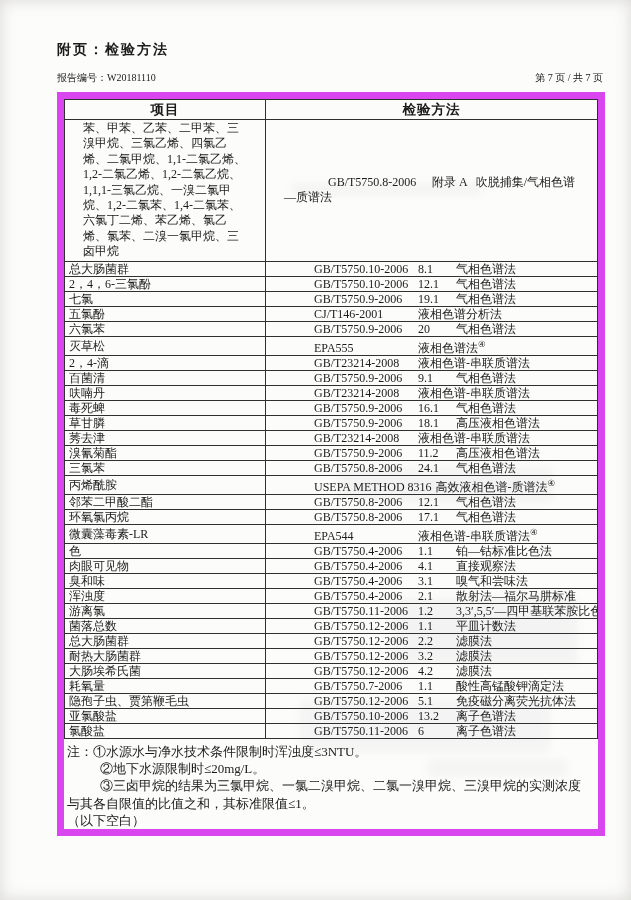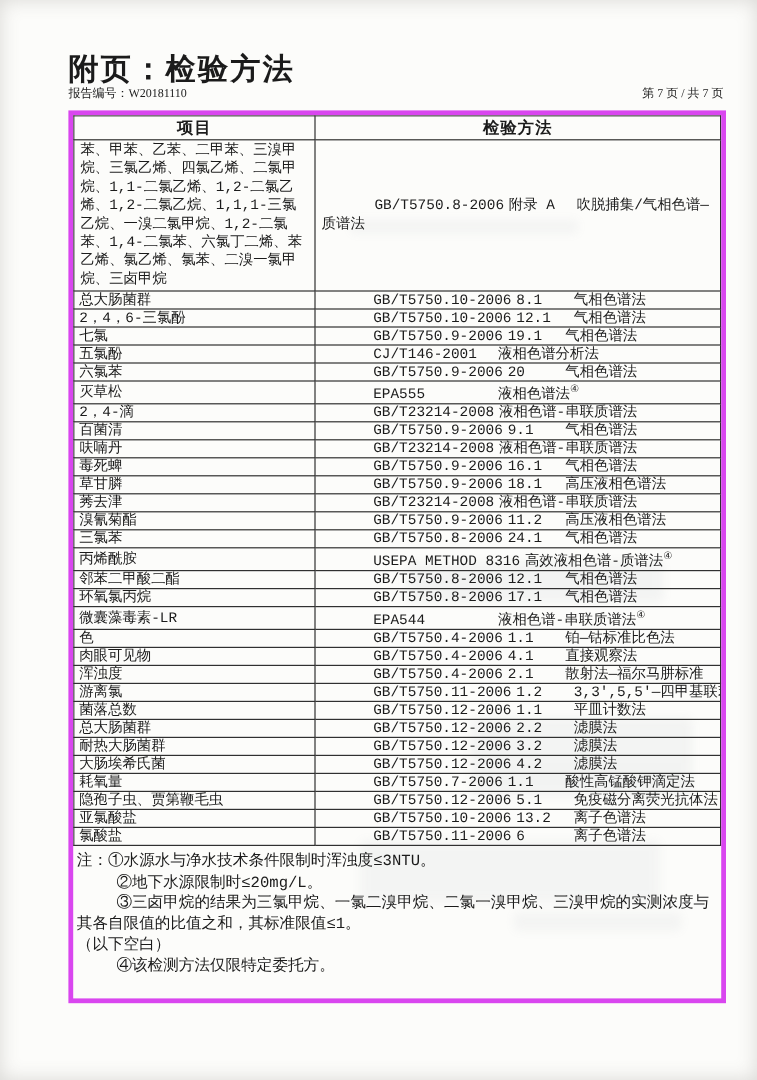--- a/index.html
+++ b/index.html
@@ -19,50 +19,49 @@
   
   .ghost { position:absolute; background:#8e96a0; filter:blur(4px); border-radius:4px; z-index:0; }
   .g1 { left:292px; top:183px; width:190px; height:12px; opacity:.07; }
   .g2 { left:338px; top:468px; width:215px; height:34px; opacity:.08; }
   .g3 { left:392px; top:598px; width:185px; height:66px; opacity:.08; }
   .g4 { left:300px; top:700px; width:250px; height:52px; opacity:.07; }
   .g5 { left:428px; top:760px; width:140px; height:16px; opacity:.07; }
 
   .doc-title {
     position:absolute; left:57px; top:41px; z-index:2;
-    font-size:25px; font-weight:700; letter-spacing:2px;
+    font-size:14px; font-weight:700; letter-spacing:2px;
   }
   .meta {
     position:absolute; left:57px; right:28px; top:71px; z-index:2;
     display:flex; justify-content:space-between;
     font-size:10px;
   }
   .box {
     position:absolute; left:57px; top:92px; z-index:1;
     width:548px; height:744px;
-    border:4px solid #d946ef;
+    border:7px solid #d946ef;
     overflow:hidden;
-    font-family:Liberation Mono, monospace;
   }
   table { width:100%; border-collapse:collapse; table-layout:fixed; }
   col.c-item { width:201px; }
   th, td { border:1px solid #303030; }
   thead th {
     height:20px; font-size:13.5px; font-weight:600;
     text-align:center; letter-spacing:1px;
   }
   tbody td {
     height:15px; font-size:12px; line-height:14px;
     padding:0 4px; white-space:nowrap; overflow:hidden;
     vertical-align:middle;
   }
   td.method-cell .code { display:inline-block; min-width:100px; margin-right:4px;margin-left:44px; }
-  td.method-cell .sec  { display:inline-block; min-width:30px; margin-right:18px; }
+  td.method-cell .sec  { display:inline-block; min-width:30px; margin-right:8px; }
   td.method-cell sup   { font-size:8.5px; }
-  tr.tall td { height:auto; line-height:15.4px; padding:1px 5px; white-space:normal; }
+  tr.tall td { height:auto; line-height:15.4px; padding:1px 18px; white-space:normal; }
 
   .notes {
     padding:4px 6px 0 3px;
     font-size:13px; line-height:17.4px;
   }
   .note-line.indent { text-indent:33px; }
 </style>
 </head>
 <body>
 
@@ -173,20 +172,24 @@
   </tr>
         <tr class="row">
     <td class="item-cell">色</td>
     <td class="method-cell"><span class="code">GB/T5750.4-2006</span><span class="sec">1.1</span><span class="mname">铂—钴标准比色法</span></td>
   </tr>
         <tr class="row">
     <td class="item-cell">肉眼可见物</td>
     <td class="method-cell"><span class="code">GB/T5750.4-2006</span><span class="sec">4.1</span><span class="mname">直接观察法</span></td>
   </tr>
         <tr class="row">
+    <td class="item-cell">臭和味</td>
+    <td class="method-cell"><span class="code">GB/T5750.4-2006</span><span class="sec">3.1</span><span class="mname">嗅气和尝味法</span></td>
+  </tr>
+        <tr class="row">
     <td class="item-cell">浑浊度</td>
     <td class="method-cell"><span class="code">GB/T5750.4-2006</span><span class="sec">2.1</span><span class="mname">散射法—福尔马肼标准</span></td>
   </tr>
         <tr class="row">
     <td class="item-cell">游离氯</td>
     <td class="method-cell"><span class="code">GB/T5750.11-2006</span><span class="sec">1.2</span><span class="mname">3,3′,5,5′—四甲基联苯胺比色法</span></td>
   </tr>
         <tr class="row">
     <td class="item-cell">菌落总数</td>
     <td class="method-cell"><span class="code">GB/T5750.12-2006</span><span class="sec">1.1</span><span class="mname">平皿计数法</span></td>

